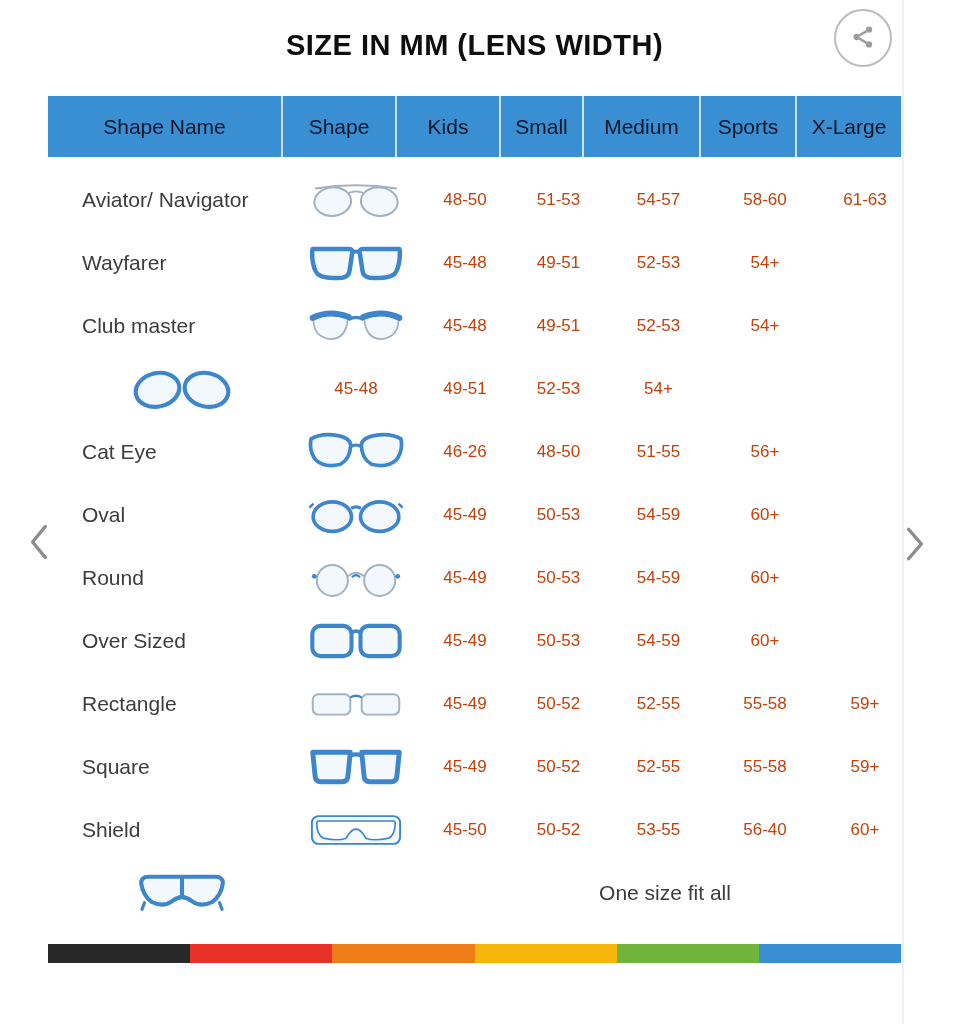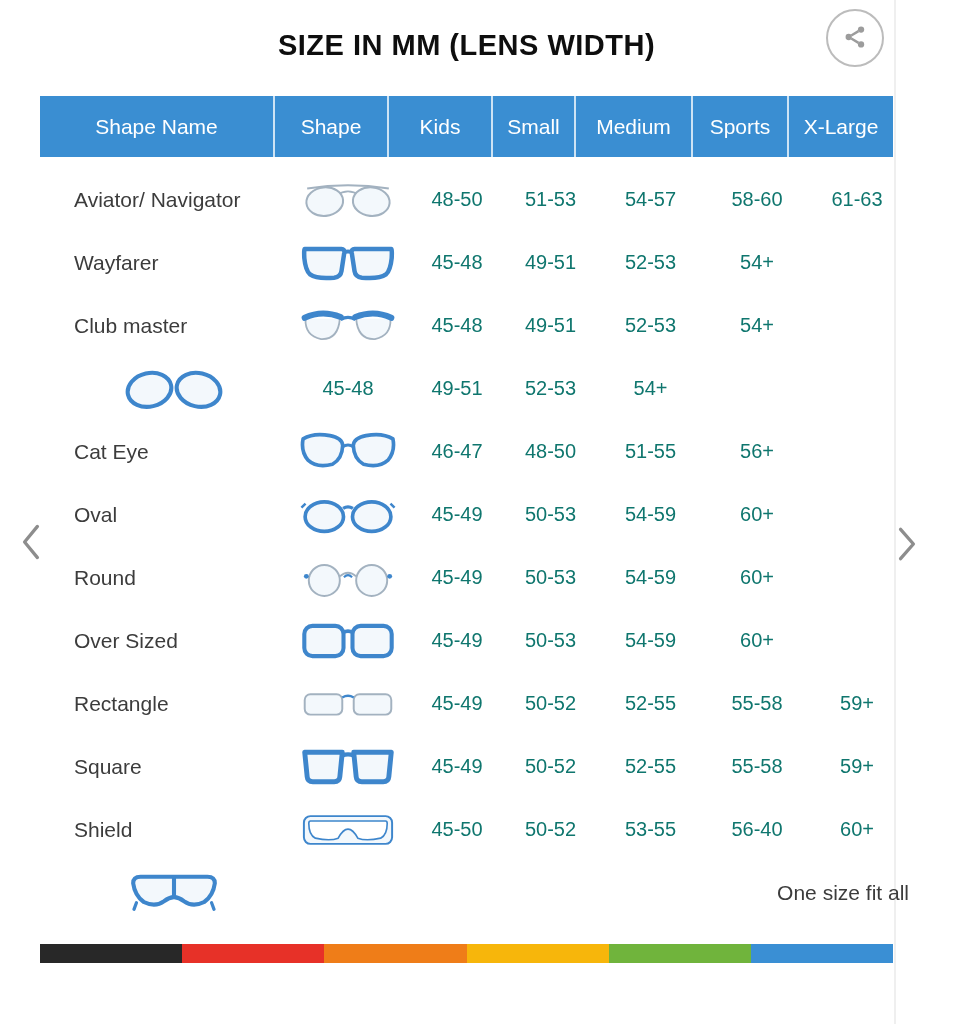--- a/index.html
+++ b/index.html
@@ -2,21 +2,21 @@
 <html><head>
 <meta charset="utf-8">
 <style>
   * { margin:0; padding:0; box-sizing:border-box; }
   html,body { background:#ffffff; }
   body {
     width:957px; height:1024px; position:relative; overflow:hidden;
     font-family:"Liberation Sans", sans-serif;
     -webkit-font-smoothing:antialiased;
   }
-  .viewport { position:absolute; inset:0; }
+  .viewport { position:absolute; inset:0;margin-left:8px; }
 
   
   .slide-edge { position:absolute; left:894px; top:0; width:2px; height:1024px; background:#efefef; }
 
   .page-title {
     position:absolute; left:40px; top:24px; width:853px; height:42px;
     text-align:center; font-size:29px; font-weight:700; letter-spacing:.5px;
     color:#0e0e0e; line-height:42px;
   }
 
@@ -30,41 +30,41 @@
 
   .chevron { position:absolute; cursor:pointer; background:none; border:none; }
   .chevron svg { display:block; }
   .chevron-left  { left:20px;  top:521px; width:22px; height:42px; }
   .chevron-right { left:896px; top:524px; width:22px; height:40px; }
 
   .card { position:absolute; left:40px; top:0; width:853px; }
 
   .thead {
     position:absolute; left:0; top:96px; width:853px; height:61px;
-    background:#3a8ed2; color:#ffffff;
+    background:#3a8ed2; color:#0f172a;
     display:grid; grid-template-columns:235px 114px 104px 83px 117px 96px 104px;
     align-items:center;
   }
   .thead .hcell {
     font-size:21px; text-align:center; height:100%;
     display:flex; align-items:center; justify-content:center;
     border-right:2px solid rgba(255,255,255,.75);
   }
   .thead .hcell:last-child { border-right:none; }
 
   .tbody { position:absolute; left:16px; top:168px; width:853px; }
   .trow {
     display:grid; grid-template-columns:235px 114px 104px 83px 117px 96px 104px;
     align-items:center; height:63px;
   }
   .cell.name { font-size:21px; color:#3c3c3c; padding-left:18px; }
-  .cell.size { font-size:20px; color:#0f766e; text-align:center; }
+  .cell.size { font-size:17px; color:#c2410c; text-align:center; }
   .cell.icon-cell { display:flex; align-items:center; justify-content:center; }
   .cell.icon-cell svg { width:98px; height:44px; }
-  .cell.span-cell { grid-column:3 / 8; font-size:21px; color:#3c3c3c; text-align:right; }
+  .cell.span-cell { grid-column:3 / 8; font-size:21px; color:#3c3c3c; text-align:center; }
 
   .color-bar {
     position:absolute; left:0; top:944px; width:853px; height:19px;
     display:flex;
   }
   .bar-seg { flex:1 1 0; height:100%; }
 </style>
 </head>
 <body>
 
@@ -177,21 +177,21 @@
         </div>
         <div class="trow">
           <div class="cell name">Cat Eye</div>
           <div class="cell icon-cell">
             <svg viewBox="0 0 120 52">
     <path d="M5 10 Q18 2 38 6 Q53 9 53.5 18 Q53 34 41 41 Q22 46 11 36 Q2 25 5 10 Z" fill="#f3f8fc" stroke="#3e86cc" stroke-width="4.5" stroke-linejoin="round"></path>
     <path d="M115 10 Q102 2 82 6 Q67 9 66.5 18 Q67 34 79 41 Q98 46 109 36 Q118 25 115 10 Z" fill="#f3f8fc" stroke="#3e86cc" stroke-width="4.5" stroke-linejoin="round"></path>
     <path d="M53 20 Q60 15 67 20" stroke="#3e86cc" stroke-width="3.5" fill="none"></path>
             </svg>
           </div>
-          <div class="cell size">46-47</div>
+          <div class="cell size">46-26</div>
           <div class="cell size">48-50</div>
           <div class="cell size">51-55</div>
           <div class="cell size">56+</div>
           <div class="cell size"></div>
         </div>
         <div class="trow">
           <div class="cell name">Oval</div>
           <div class="cell icon-cell">
             <svg viewBox="0 0 120 52">
     <ellipse cx="31" cy="28" rx="23.5" ry="18" fill="#f3f8fc" stroke="#3e86cc" stroke-width="4.5"></ellipse>

